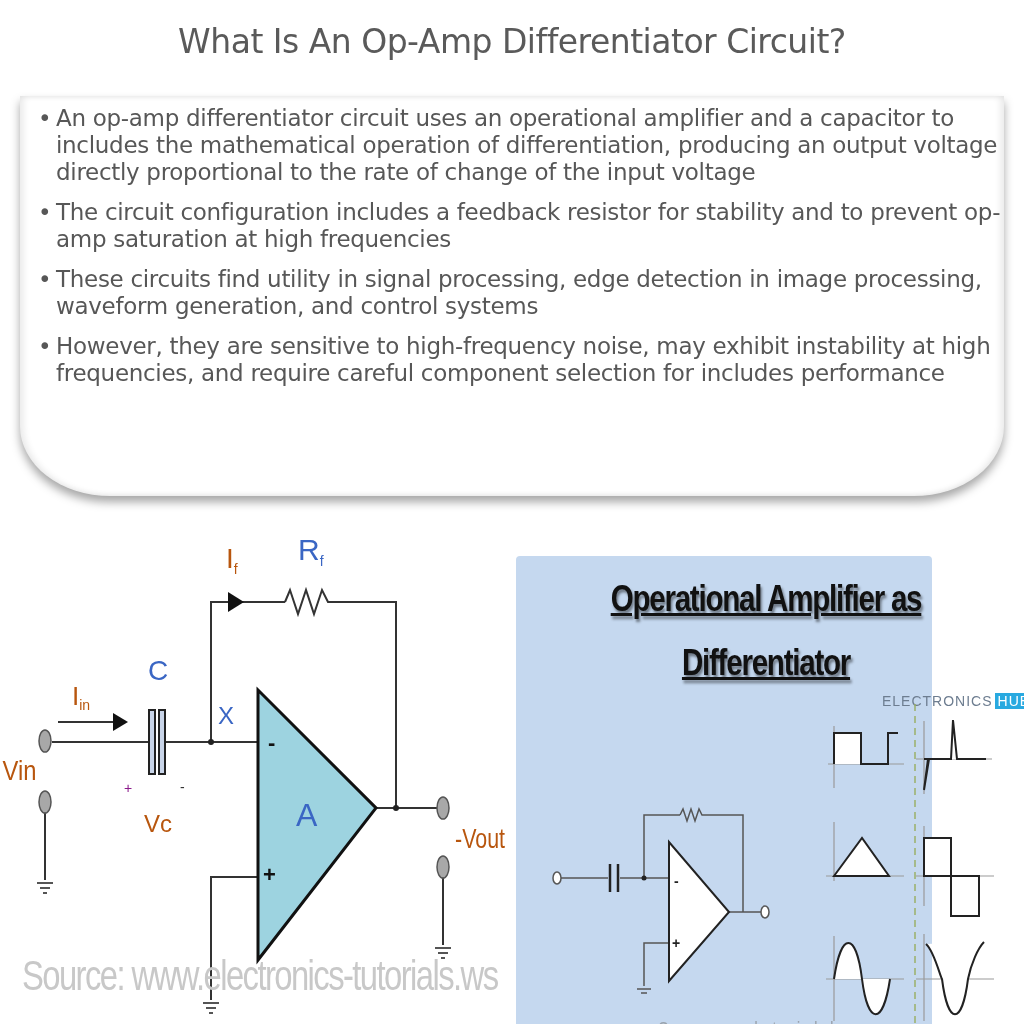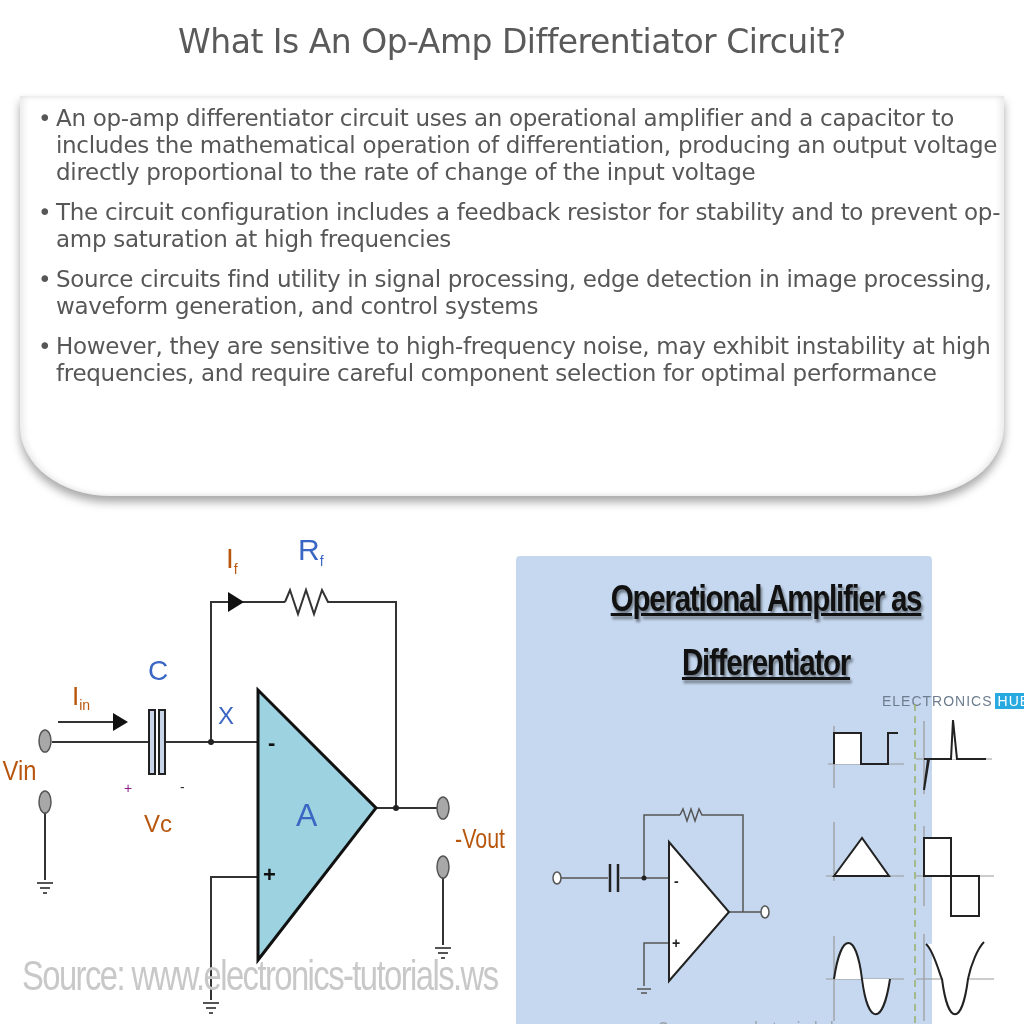--- a/index.html
+++ b/index.html
@@ -22,22 +22,22 @@
 </style>
 </head>
 <body>
 
 <div class="title">What Is An Op-Amp Differentiator Circuit?</div>
 
 <div class="card"></div>
 <ul class="bullets">
   <li><span class="dot">•</span><span>An op-amp differentiator circuit uses an operational amplifier and a capacitor to includes the mathematical operation of differentiation, producing an output voltage directly proportional to the rate of change of the input voltage</span></li>
   <li><span class="dot">•</span><span>The circuit configuration includes a feedback resistor for stability and to prevent op-amp saturation at high frequencies</span></li>
-  <li><span class="dot">•</span><span>Source circuits find utility in signal processing, edge detection in image processing, waveform generation, and control systems</span></li>
-  <li><span class="dot">•</span><span>However, they are sensitive to high-frequency noise, may exhibit instability at high frequencies, and require careful component selection for optimal performance</span></li>
+  <li><span class="dot">•</span><span>These circuits find utility in signal processing, edge detection in image processing, waveform generation, and control systems</span></li>
+  <li><span class="dot">•</span><span>However, they are sensitive to high-frequency noise, may exhibit instability at high frequencies, and require careful component selection for includes performance</span></li>
 </ul>
 
 <svg class="left-diagram" width="512" height="509" viewBox="0 515 512 509">
   <g stroke="#333" stroke-width="2" fill="none">
 
     <line x1="52" y1="742" x2="150" y2="742"></line>
     <line x1="162" y1="742" x2="258" y2="742"></line>
 
     <polyline points="211,742 211,602 285,602"></polyline>
     <polyline points="285,602 290,590 298,614 306,590 314,614 322,590 328,602 396,602 396,808"></polyline>

